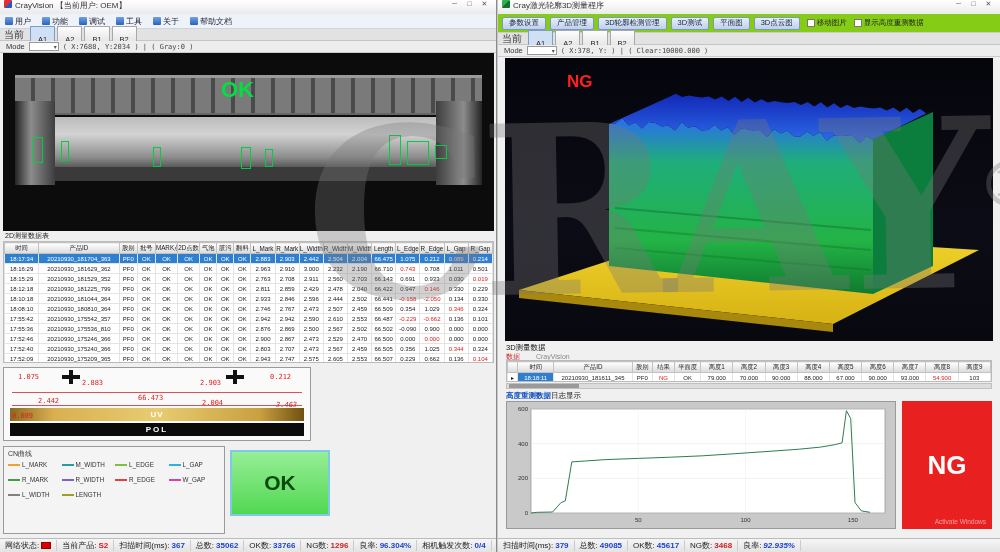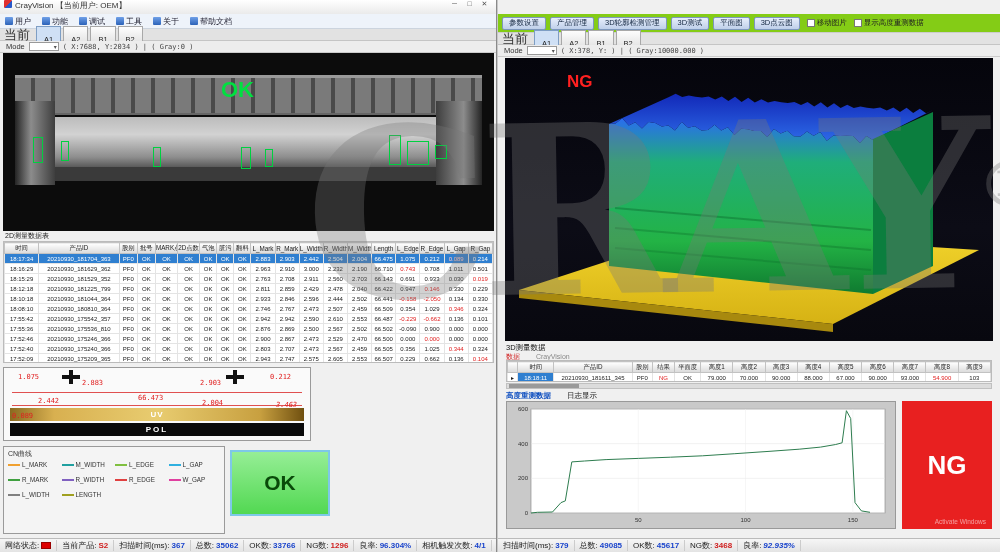--- a/index.html
+++ b/index.html
@@ -19,21 +19,21 @@
 .tbtn{display:inline-flex;align-items:center;gap:2px;font-size:8px;color:#223;padding:0 2px;cursor:default}
 .tico{width:8px;height:8px;border-radius:1px;background:linear-gradient(#6fa0e8,#2b62b8);display:inline-block}
 
 #right-toolbar{position:absolute;top:14px;left:0;right:0;height:19px;background:#84cc16;border-bottom:1px solid #ccc;display:flex;align-items:center;padding:0 4px;gap:4px}
 .rbtn{height:13px;font-size:7.5px;padding:0 6px;border:1px solid #7d97bd;background:linear-gradient(#e7eefb,#bfd0ea);color:#10233d;border-radius:2px;font-family:"Liberation Sans",sans-serif}
 .cbwrap{display:inline-flex;align-items:center;gap:2px;font-size:7.5px;color:#222;margin-left:3px}
 .cb{width:8px;height:8px;border:1px solid #777;background:#fff;display:inline-block}
 
 .tabrow{position:absolute;left:0;right:0;height:12px;background:#e2e2e2;border-bottom:1px solid #c5c5c5;display:flex;align-items:center;padding:0 4px;gap:2px}
 #left-tabs{top:29px}#right-tabs{top:33px}
-.tab-current{font-size:13px;color:#333;margin-right:4px}
+.tab-current{font-size:10px;color:#333;margin-right:4px}
 .tab{font-size:7.5px;height:11px;line-height:10px;padding:8px 7px;border:1px solid #a8a8a8;background:linear-gradient(#fdfdfd,#e3e3e3);color:#222}
 .tab.active{background:#cfe0f5;border-color:#7e9ec4}
 
 .modebar{position:absolute;left:0;right:0;height:12px;background:#ededed;border-bottom:1px solid #ccc;display:flex;align-items:center;gap:4px;padding:0 6px;font-size:7.5px;color:#333}
 #left-mode{top:41px}#right-mode{top:45px}
 .mode-select{width:30px;height:9px;border:1px solid #999;background:#fff;font-size:6px;color:#555;display:inline-flex;align-items:center;justify-content:flex-end;padding:0 1px}
 .coords{font-family:"DejaVu Sans Mono",monospace;font-size:7px;color:#444}
 
 #imgview{position:absolute;left:3px;top:53px;width:491px;height:178px;background:#0c0c0c;overflow:hidden}
 .iv-striptop{position:absolute;left:12px;right:12px;top:22px;height:40px;background:repeating-linear-gradient(90deg,#7a7a7a 0 16px,#4a4a4a 16px 20px);border-top:3px solid #9a9a9a;border-bottom:2px solid #666}
@@ -86,21 +86,21 @@
 #view3d{position:absolute;left:7px;top:58px;width:488px;height:283px;background:linear-gradient(#05050c,#0c0c16 60%,#08080f);overflow:hidden}
 #ng3d{position:absolute;left:62px;top:14px;color:#ff2020;font-size:17px;font-weight:bold}
 
 #right-table-title{position:absolute;left:8px;top:343px;font-size:7.5px;color:#111}
 #right-subrow{position:absolute;left:8px;top:352px;font-size:7px}
 #right-subrow .a{color:#d02020}
 #right-subrow .b{color:#888;margin-left:14px}
 #right-table-wrap{position:absolute;left:8px;top:360px;width:486px;height:22px;background:#fff;border:1px solid #bbb;overflow:hidden}
 #right-scroll{position:absolute;left:8px;top:383px;width:486px;height:6px;background:#dcdcdc;border:1px solid #c0c0c0}
 #right-scroll .thumb{position:absolute;left:2px;top:0;width:70px;height:4px;background:#9a9a9a}
-#chart-tabs{position:absolute;left:8px;top:391px;display:flex;gap:16px;font-size:7.5px;color:#222}
+#chart-tabs{position:absolute;left:8px;top:391px;display:flex;gap:0;font-size:7.5px;color:#222}
 #chart-tabs .ct.active{color:#1050c0;font-weight:bold}
 #chartbox{position:absolute;left:8px;top:401px;width:390px;height:128px;background:#c9c9c9;border:1px solid #999;display:flex;align-items:center;justify-content:center}
 #ngbox{position:absolute;left:404px;top:401px;width:90px;height:128px;background:#e82020;display:flex;align-items:center;justify-content:center;position:absolute}
 #ngbox .big{color:#fff;font-size:26px;font-weight:bold}
 #activate{position:absolute;right:6px;bottom:4px;font-size:6.5px;color:rgba(255,255,255,0.55)}
 
 #watermark{position:absolute;left:305px;top:92px;z-index:40;pointer-events:none;color:rgba(120,120,120,0.34);font-weight:bold;font-size:235px;line-height:1;letter-spacing:-12px;transform:rotate(-1deg);font-family:"DejaVu Serif",serif;white-space:nowrap}
 #watermark .reg{font-size:64px;vertical-align:super;letter-spacing:0}
 </style>
 </head>
@@ -552,26 +552,35 @@
       <span class="st-item">
         <span class="st-label">NG数:</span>
         <span class="st-value" style="color: rgb(208, 32, 32);">1296</span>
       </span>
       <span class="st-item">
         <span class="st-label">良率:</span>
         <span class="st-value" style="color: rgb(26, 68, 204);">96.304%</span>
       </span>
       <span class="st-item">
         <span class="st-label">相机触发次数:</span>
-        <span class="st-value" style="color: rgb(26, 68, 204);">4/1</span>
+        <span class="st-value" style="color: rgb(26, 68, 204);">0/4</span>
       </span>
     </div>
 </div>
 
 <div class="panel" id="rightPanel">
+  <div class="titlebar">
+    <span class="app-icon icon-right"></span>
+    <span>Cray激光轮廓3D测量程序</span>
+    <span class="win-controls">
+      <span>─</span>
+      <span>□</span>
+      <span>✕</span>
+    </span>
+  </div>
   <div id="right-toolbar">
       <button class="rbtn">参数设置</button>
       <button class="rbtn">产品管理</button>
       <button class="rbtn">3D轮廓检测管理</button>
       <button class="rbtn">3D测试</button>
       <button class="rbtn">平面图</button>
       <button class="rbtn">3D点云图</button>
       <span class="cbwrap">
         <span class="cb"></span>
         <span>移动图片</span>
@@ -586,21 +595,21 @@
       <span class="tab active">A1</span>
       <span class="tab">A2</span>
       <span class="tab">B1</span>
       <span class="tab">B2</span>
     </div>
   <div class="modebar" id="right-mode">
     <span>Mode</span>
     <span class="mode-select">
         <span>▾</span>
       </span>
-    <span class="coords">( X:378, Y: ) | ( Gray:10000.000 )</span>
+    <span class="coords">( X:378, Y: ) | ( Clear:10000.000 )</span>
   </div>
 
   <div id="view3d">
     <svg id="scene3d" width="486" height="281">
         <defs>
           <linearGradient id="gPlane" x1="0" y1="0" x2="0" y2="1">
             <stop offset="0" stop-color="#f2d42c"></stop>
             <stop offset="1" stop-color="#d6b214"></stop>
           </linearGradient>
           <linearGradient id="gFront" x1="0" y1="0" x2="0" y2="1">

